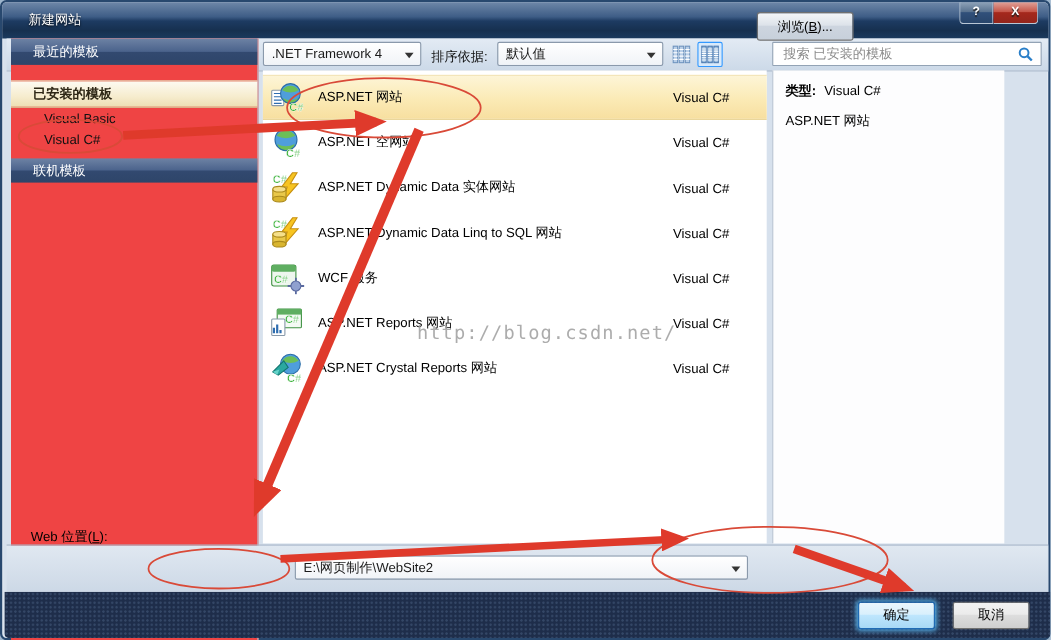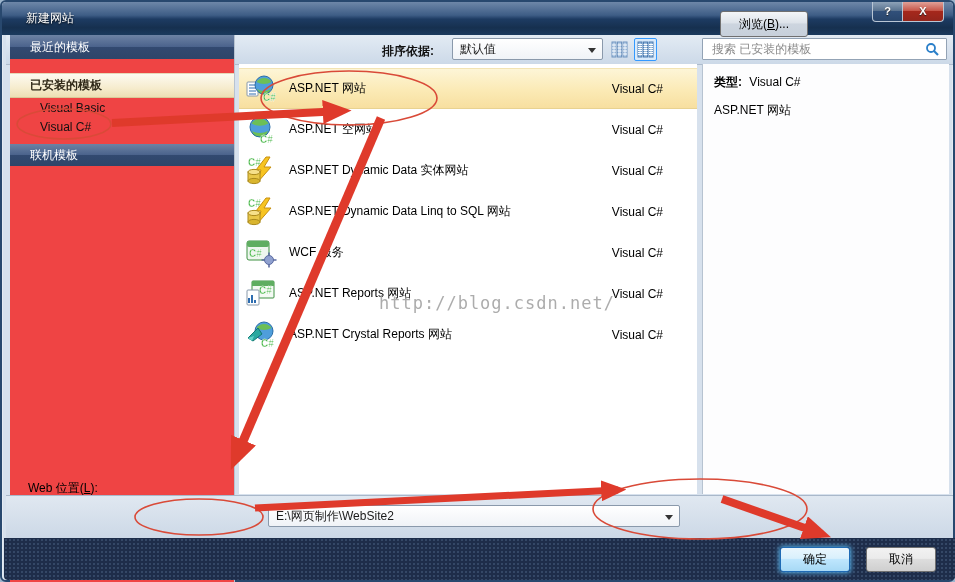--- a/index.html
+++ b/index.html
@@ -48,34 +48,34 @@
     font-size:12px;color:#111;display:flex;align-items:center;height:19px;}
   
   .tlist{position:absolute;left:237px;top:62px;width:458px;height:430px;background:#fff;}
   .trow{position:absolute;left:0;width:100%;height:41px;display:flex;align-items:center;box-sizing:border-box;padding-left:6px;}
   .trow.selected{background:linear-gradient(180deg,#fdf5d7 0%,#fbeab5 55%,#f7dfa0 100%);
     border-top:1px solid #f2e3b3;border-bottom:1px solid #e8d291;}
   .ticon{width:34px;height:30px;flex:0 0 34px;display:flex;align-items:center;justify-content:center;}
   .tname{font-size:12px;color:#000;margin-left:10px;flex:1;}
   .tlang{font-size:12px;color:#000;margin-right:34px;}
   
-  .details{position:absolute;left:700px;top:62px;width:247px;height:430px;background:#fdfdfe;
+  .details{position:absolute;left:700px;top:62px;width:211px;height:430px;background:#fdfdfe;
     border-left:1px solid #b7c3d1;box-sizing:border-box;padding:10px 1px 0 11px;font-size:12px;color:#000;}
   .details .row1{margin-bottom:11px;}
   .details b{font-weight:bold;}
   
   .footer{position:absolute;left:4px;top:493px;width:947px;height:43px;
     background:linear-gradient(180deg,#e0e8f1,#ccd8e6);border-top:1px solid #a9b8ca;}
   .f-label{position:absolute;left:26px;top:14px;font-size:12px;color:#000;}
   .underline{text-decoration:underline;}
   .f-combo1{left:131px;top:10px;width:131px;}
   .f-combo2{left:266px;top:10px;width:412px;}
   .browse-btn{position:absolute;left:686px;top:9px;width:86px;height:24px;font-size:12px;color:#000;
     background:linear-gradient(180deg,#f4f6f8,#dde3ea 45%,#cdd5df 50%,#c7d0db 100%);
-    border:1px solid #707070;border-radius:3px;display:flex;align-items:center;justify-content:center;margin-left:32px;}
+    border:1px solid #707070;border-radius:3px;display:flex;align-items:center;justify-content:center;}
   .darkbar{position:absolute;left:2px;top:536px;width:951px;height:42px;border-radius:0 0 4px 4px;
     background-color:#1e2d4a;
     background-image:radial-gradient(rgba(120,150,190,.25) 1px,transparent 1.2px);
     background-size:4px 4px;}
   .dlg-btn{position:absolute;top:9px;width:70px;height:25px;font-size:12px;color:#000;
     display:flex;align-items:center;justify-content:center;border-radius:3px;box-sizing:border-box;
     background:linear-gradient(180deg,#f2f2f2,#ebebeb 45%,#dddddd 50%,#cfcfcf 100%);border:1px solid #707070;}
   .dlg-btn.ok{left:778px;border:1px solid #1f6bb5;
     background:linear-gradient(180deg,#eaf6fd,#d9f0fc 45%,#bee6fd 50%,#a7d9f5 100%);
     box-shadow:0 0 5px 1px #57b0e8;}
@@ -96,21 +96,25 @@
 
   <div class="titlebar">
     <span class="title-text">新建网站</span>
     <div class="winbtns">
       <div class="winbtn help">?</div>
       <div class="winbtn close">X</div>
     </div>
   </div>
 
   <div class="toolbar-band"></div>
-  <span class="tb-label" style="left:380px;top:41px;font-weight:bold;">排序依据:</span>
+  <div class="combo" style="left:237px;top:36px;width:144px;">
+    <span>.NET Framework 4</span>
+    <span class="carrow"></span>
+  </div>
+  <span class="tb-label" style="left:390px;top:41px;">排序依据:</span>
   <div class="combo" style="left:450px;top:36px;width:151px;">
     <span>默认值</span>
     <span class="carrow"></span>
   </div>
   <div class="viewbtn plain" style="left:606px;top:36px;">
     <svg width="17" height="17" viewBox="0 0 17 17">
       <g fill="#b9cfe8" stroke="#6f94bf" stroke-width="1">
             <rect x="1" y="1" width="4" height="15"></rect>
             <rect x="6.5" y="1" width="4" height="15"></rect>
             <rect x="12" y="1" width="4" height="15"></rect>

